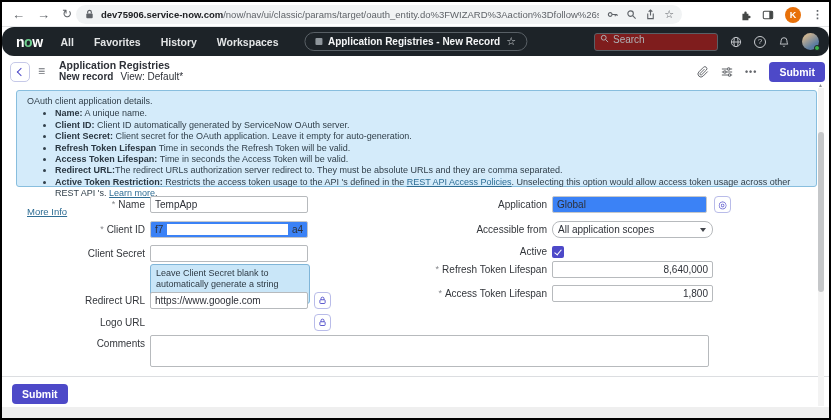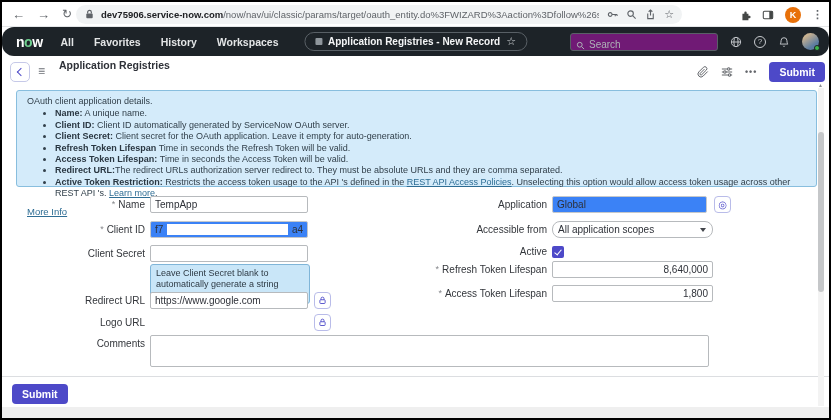--- a/index.html
+++ b/index.html
@@ -27,21 +27,21 @@
   .sn-header { position:absolute; left:0; top:25px; width:827px; height:29px; background:#1d2328; display:flex; align-items:center;border-radius:12px; }
   .sn-logo { color:#fff; font-weight:700; font-size:14px; letter-spacing:-0.5px; margin:0 18px 0 14px; cursor:pointer; }
   .sn-logo .o { color:#6fcf8f; }
   .sn-nav { display:flex; gap:20px; }
   .sn-nav span { color:#e3e5e6; font-size:10.5px; font-weight:600; cursor:pointer; }
   .sn-pill { position:absolute; left:50%; transform:translateX(-50%); top:5px; height:19px; border:1px solid #596066; border-radius:10px; display:flex; align-items:center; gap:6px; padding:0 10px; cursor:pointer; }
   .sn-pill .sq { width:7px; height:7px; border-radius:1px; background:#8f969c; }
   .sn-pill .lbl { color:#f4f5f6; font-size:10px; font-weight:700; white-space:nowrap; }
   .sn-pill .star { color:#cfd3d6; font-size:11px; }
   .sn-right { position:absolute; right:10px; top:0; height:29px; display:flex; align-items:center; gap:12px; }
-  .sn-search { width:148px; height:18px; background:#701a75; border:1px solid #596066; border-radius:3px; display:flex; align-items:flex-end; padding:0 5px; gap:4px; }
+  .sn-search { width:124px; height:18px; background:#7f1d1d; border:1px solid #596066; border-radius:3px; display:flex; align-items:flex-start; padding:0 5px; gap:4px; }
   .sn-search svg { width:9px; height:9px; color:#aeb3b7; flex:none; }
   .sn-search input { background:transparent; border:none; outline:none; color:#cfd3d6; font-size:10px; width:100%; font-family:"Liberation Sans",sans-serif; }
   .sn-search input::placeholder { color:#aeb3b7; }
   .hdr-ic { color:#c9ccd0; display:flex; align-items:center; cursor:pointer; }
   .hdr-ic svg { width:12px; height:12px; }
   .help-circ { width:12px; height:12px; border:1px solid #c9ccd0; border-radius:50%; font-size:8px; color:#c9ccd0; display:flex; align-items:center; justify-content:center; }
   .sn-avatar { width:17px; height:17px; border-radius:50%; background:linear-gradient(145deg,#c9b18f 20%,#5d7da0 70%); position:relative; cursor:pointer; }
   .sn-avatar .presence { position:absolute; right:-1px; bottom:-1px; width:6px; height:6px; border-radius:50%; background:#3bb54a; border:1px solid #1d2328; }
 
   
@@ -191,20 +191,21 @@
     </div>
   </div>
 
   <div class="form-header">
     <div class="back-btn">
         <span class="chev"></span>
       </div>
     <span class="ctx-menu">≡</span>
     <div class="fh-titles">
       <div class="fh-title">Application Registries</div>
+      <div class="fh-sub"><span class="rec">New record</span><span>View: Default*</span></div>
     </div>
     <div class="fh-right">
       <span class="fh-ic">
         <svg viewBox="0 0 24 24" fill="none" stroke="currentColor" stroke-width="2">
             <path d="M21.4 11.05l-9.19 9.19a6 6 0 0 1-8.49-8.49l9.19-9.19a4 4 0 0 1 5.66 5.66l-9.2 9.19a2 2 0 0 1-2.83-2.83l8.49-8.48"></path>
           </svg>
       </span>
       <span class="fh-ic">
         <svg viewBox="0 0 14 14" fill="none" stroke="currentColor" stroke-width="1.2">
             <path d="M1 3.5h12M1 7h12M1 10.5h12"></path>

